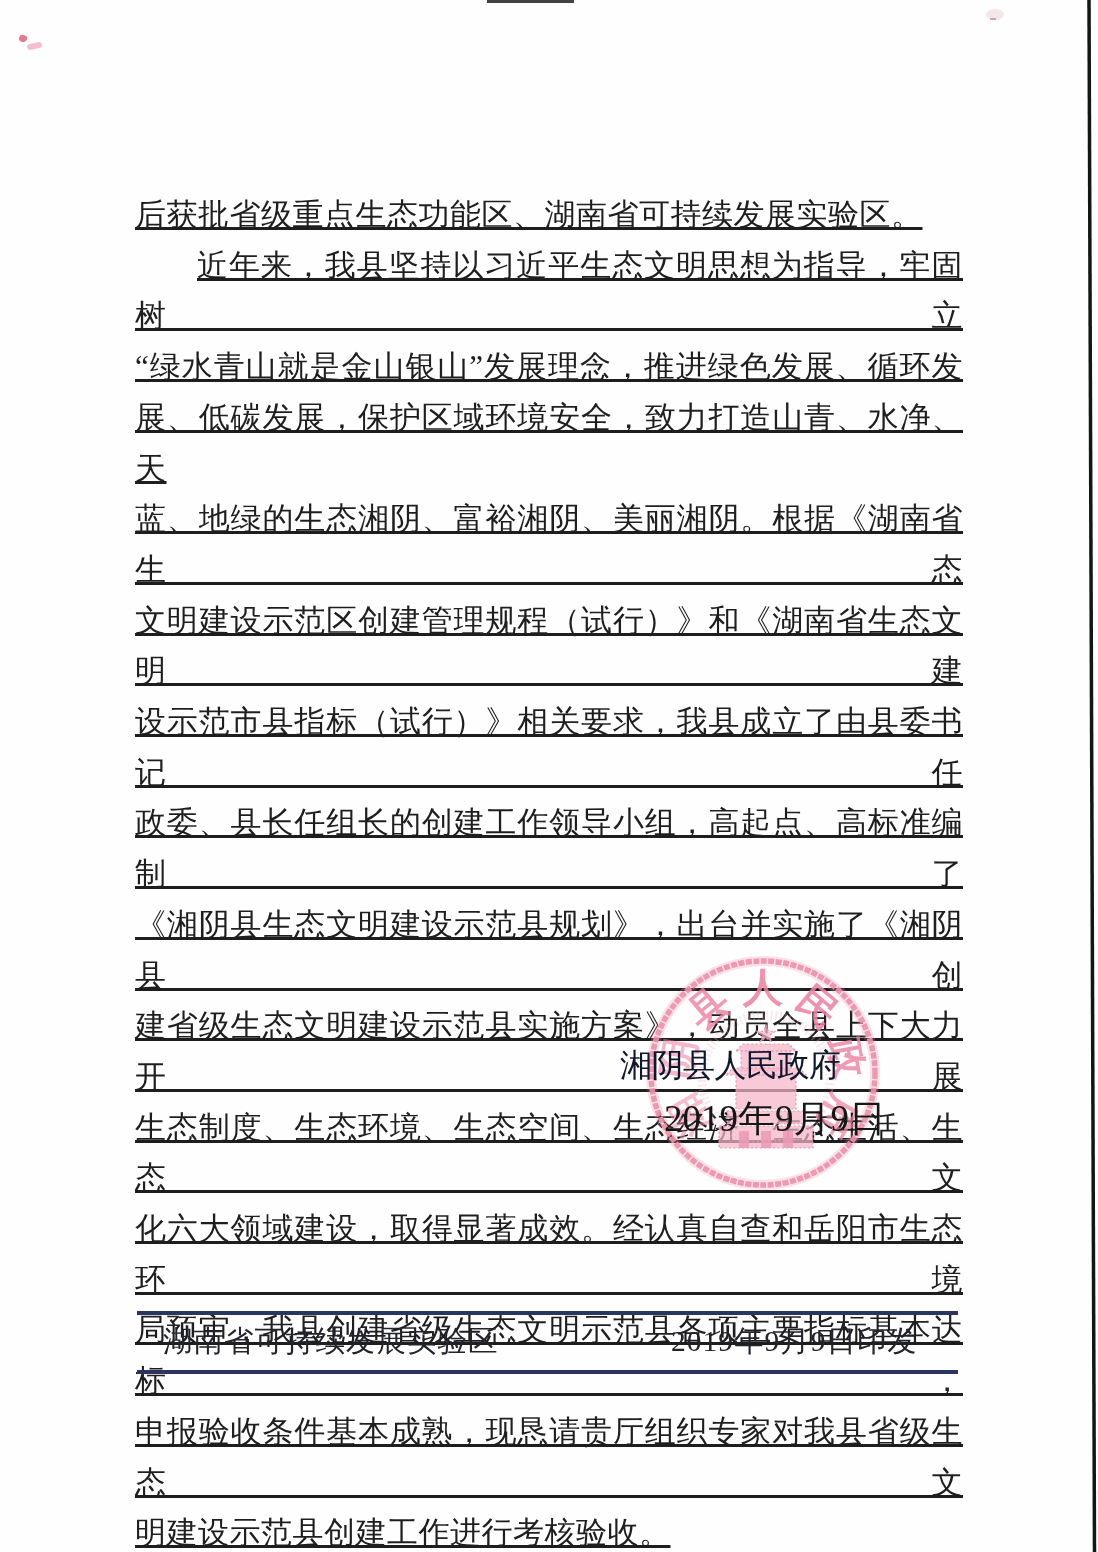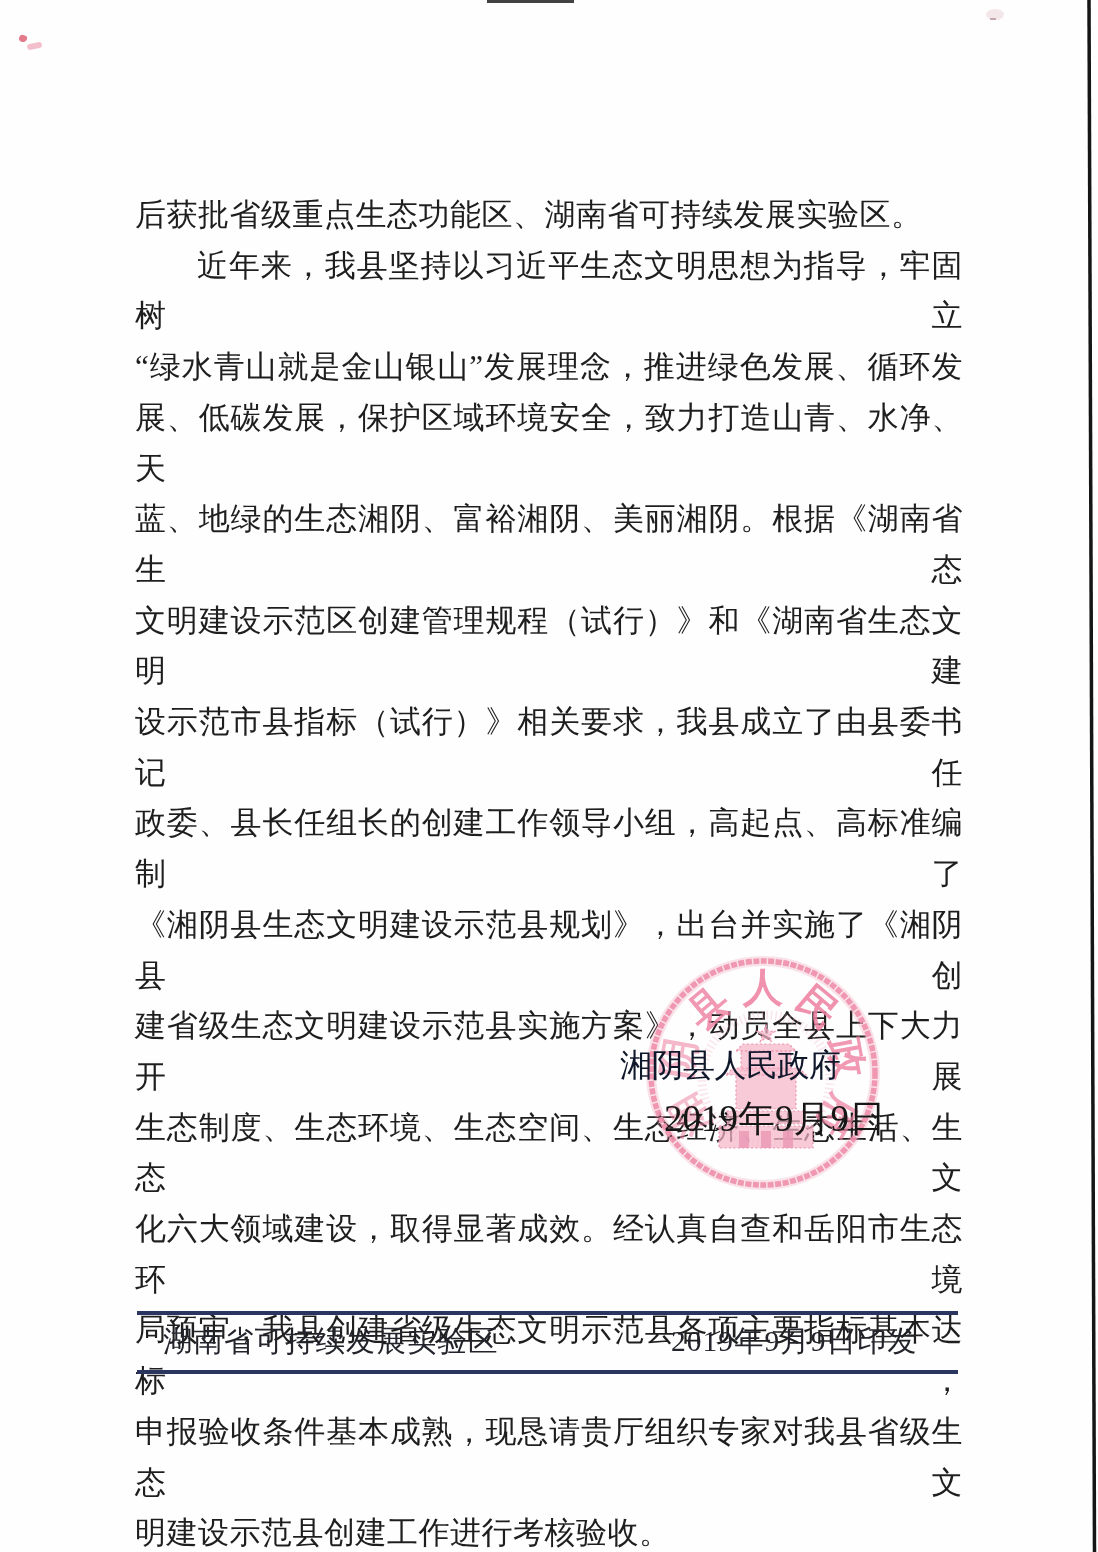--- a/index.html
+++ b/index.html
@@ -6,21 +6,21 @@
   .page{
     position:relative;width:1098px;height:1552px;margin:0 auto;
     background:#fefefe;overflow:hidden;
     font-family:"Liberation Serif","DejaVu Serif",serif;
   }
   
   .body-text{
     position:absolute;left:135px;top:190px;width:828px;
     font-size:31px;line-height:50.7px;color:#1e1e1e;letter-spacing:.5px;
   }
-  .line{white-space:nowrap;}
+  .line{white-space:nowrap;text-decoration:underline;}
   .line.jfull{white-space:normal;text-align:justify;text-align-last:justify;text-justify:inter-character;}
   .line.indent{text-indent:2em;}
   
   .seal{position:absolute;left:641px;top:951px;width:244px;height:244px;}
   .seal svg{display:block;width:100%;height:100%;}
   .sig-authority{
     position:absolute;left:620px;top:1044px;font-size:32px;color:#0f172a;
     letter-spacing:-.5px;white-space:nowrap;
   }
   .sig-date{

